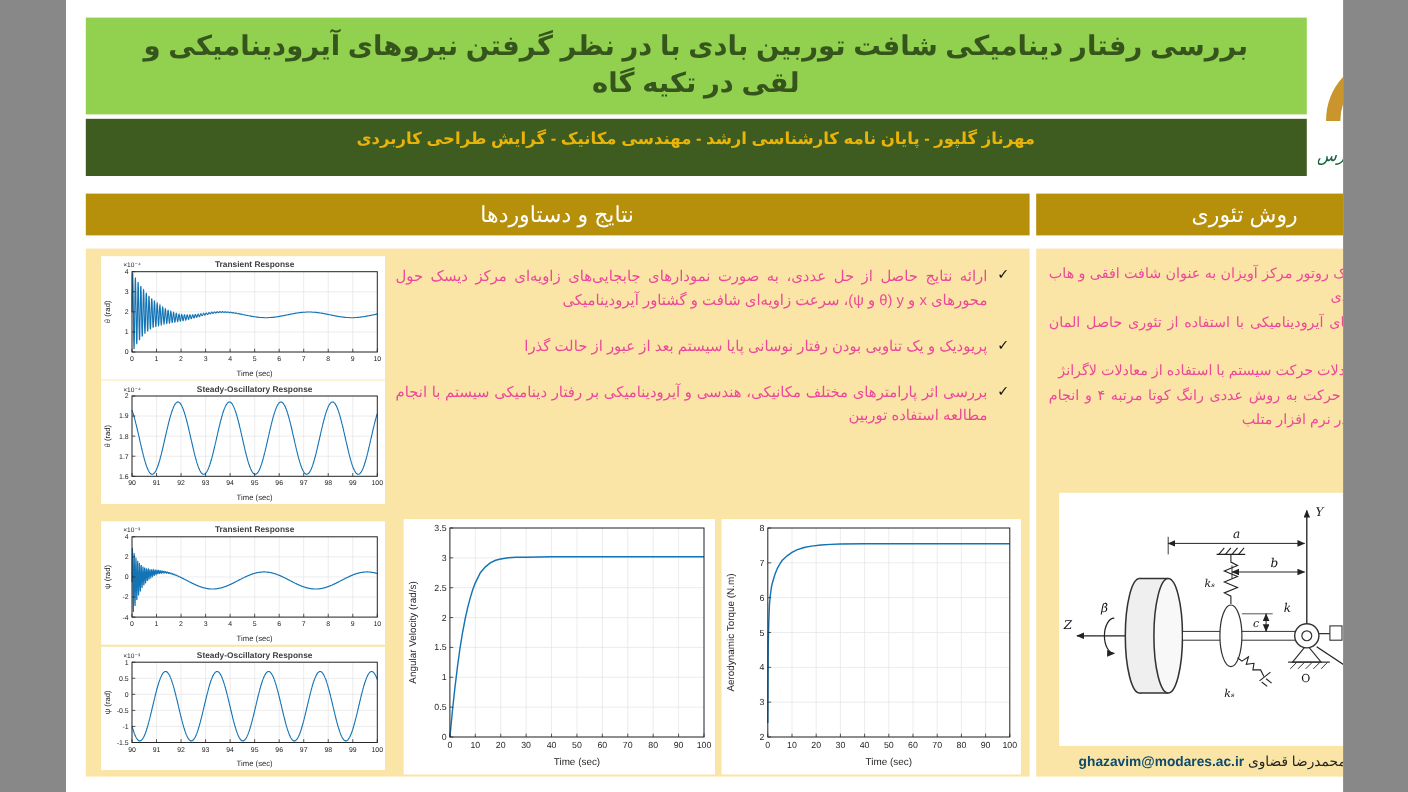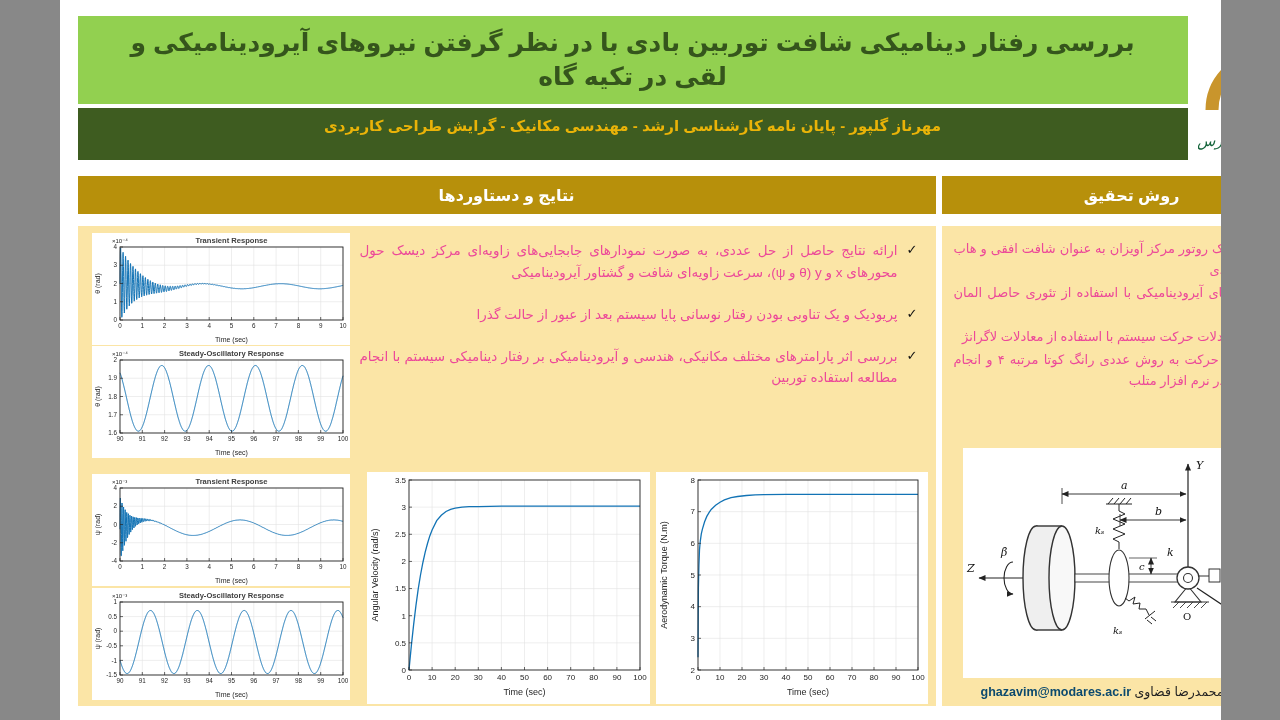--- a/index.html
+++ b/index.html
@@ -10,21 +10,21 @@
     display:flex;align-items:center;justify-content:center;text-align:center;}
   .title-band .t{direction:rtl;font-size:25px;font-weight:bold;color:#35551C;line-height:1.35;padding:0 30px;}
 
   .subtitle-band{position:absolute;left:18px;top:108px;width:1110px;height:52px;background:#3E5C20;
     display:flex;align-items:flex-start;justify-content:center;}
   .subtitle-band .t{direction:rtl;font-size:15px;font-weight:bold;color:#eab308;padding-top:9px;}
 
   .logo{position:absolute;left:1138px;top:6px;width:134px;height:162px;background:#fff;}
 
   .panel-header{position:absolute;top:176px;height:38px;background:#B7900B;color:#fff;
-    display:flex;align-items:center;justify-content:center;font-size:16px;font-weight:bold;}
+    display:flex;align-items:center;justify-content:center;font-size:20px;font-weight:normal;}
   .ph-left{left:18px;width:858px;}
   .ph-right{left:882px;width:380px;}
 
   .panel-body{position:absolute;top:226px;height:480px;background:#FBE5A6;}
   .pb-left{left:18px;width:858px;}
   .pb-right{left:882px;width:380px;}
 
   .chart{position:absolute;background:#ffffff;}
   .ch-small{width:258px;height:112px;}
   .ch-large{height:232px;}
@@ -448,21 +448,21 @@
         <text x="39" y="74.13333333333334" font-size="8" text-anchor="end" fill="#262626">6</text>
         <line x1="42" y1="39.66666666666666" x2="45" y2="39.66666666666666" stroke="#262626" stroke-width="0.7"></line>
         <text x="39" y="42.466666666666654" font-size="8" text-anchor="end" fill="#262626">7</text>
         <line x1="42" y1="8" x2="45" y2="8" stroke="#262626" stroke-width="0.7"></line>
         <text x="39" y="10.8" font-size="8" text-anchor="end" fill="#262626">8</text>
         <text x="152" y="223" font-size="9" text-anchor="middle" fill="#262626">Time (sec)</text>
         <text x="11" y="103" font-size="9" text-anchor="middle" fill="#262626" transform="rotate(-90 11 103)">Aerodynamic Torque (N.m)</text>
       </svg></div>
 
   <div class="panel-header ph-right">
-    <span>روش تحقیق</span>
+    <span>روش تئوری</span>
   </div>
   <div class="panel-body pb-right"></div>
 
   <div id="method-bullets" class="bullets">
       <div class="bullet">
         <span class="check">✓</span>
         <span class="btxt">مدل سازی یک روتور مرکز آویزان به عنوان شافت افقی و هاب یک توربین بادی</span>
       </div>
       <div class="bullet">
         <span class="check">✓</span>

